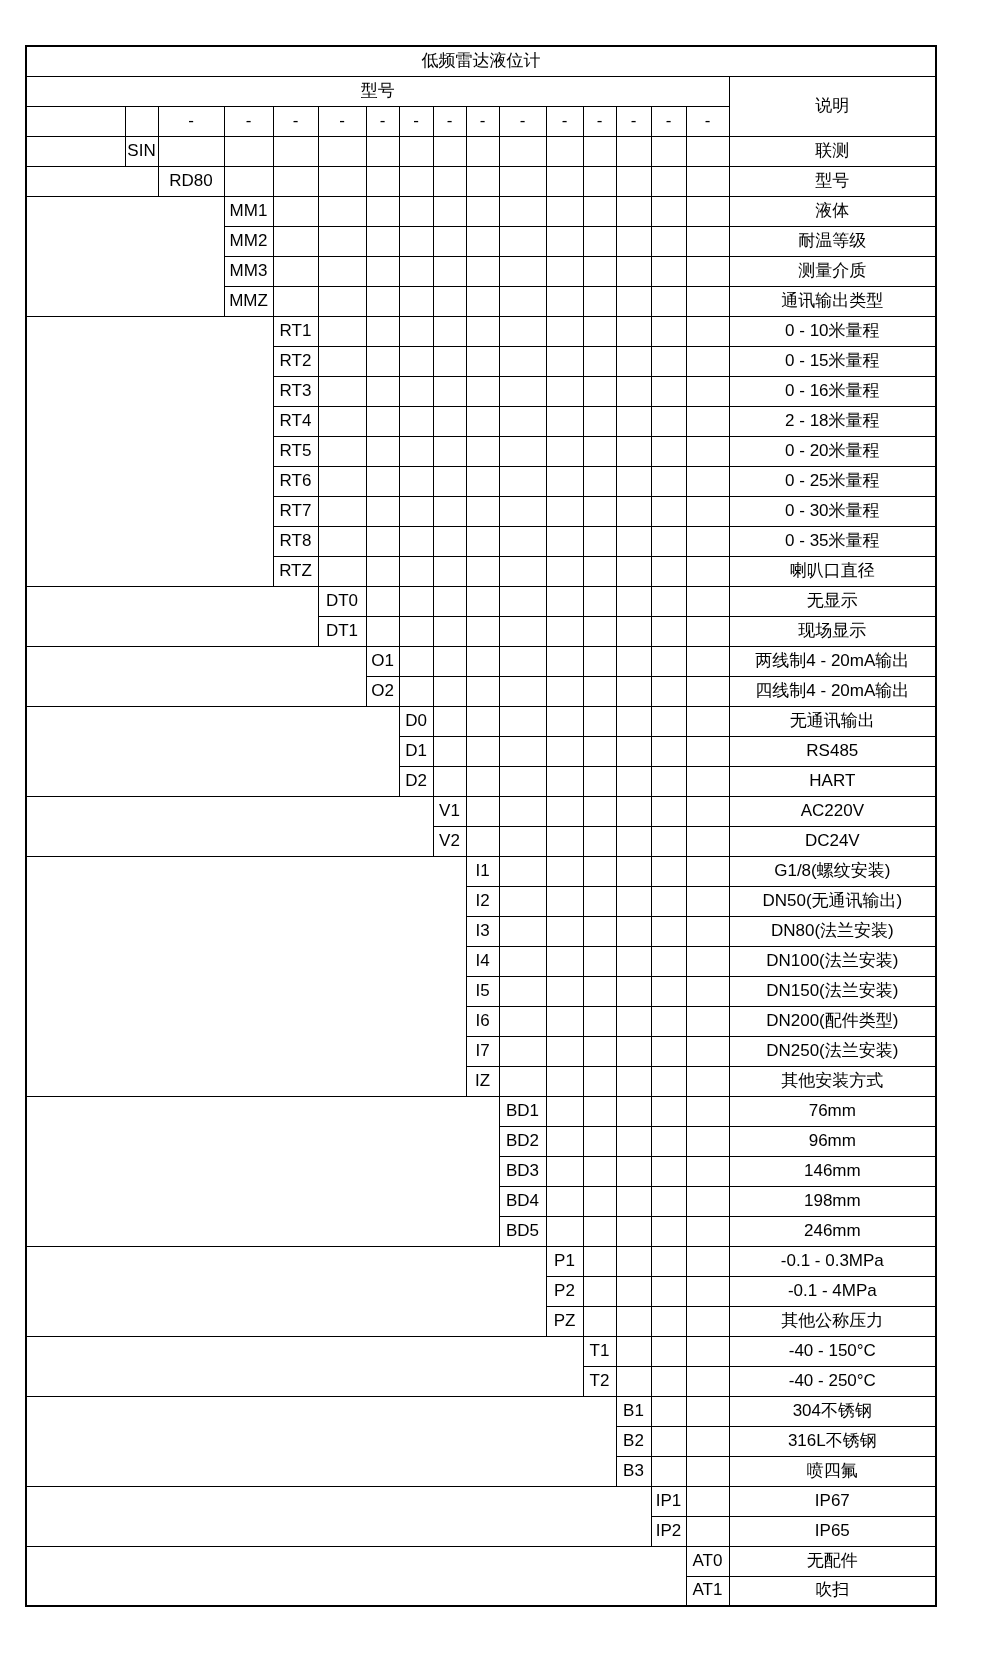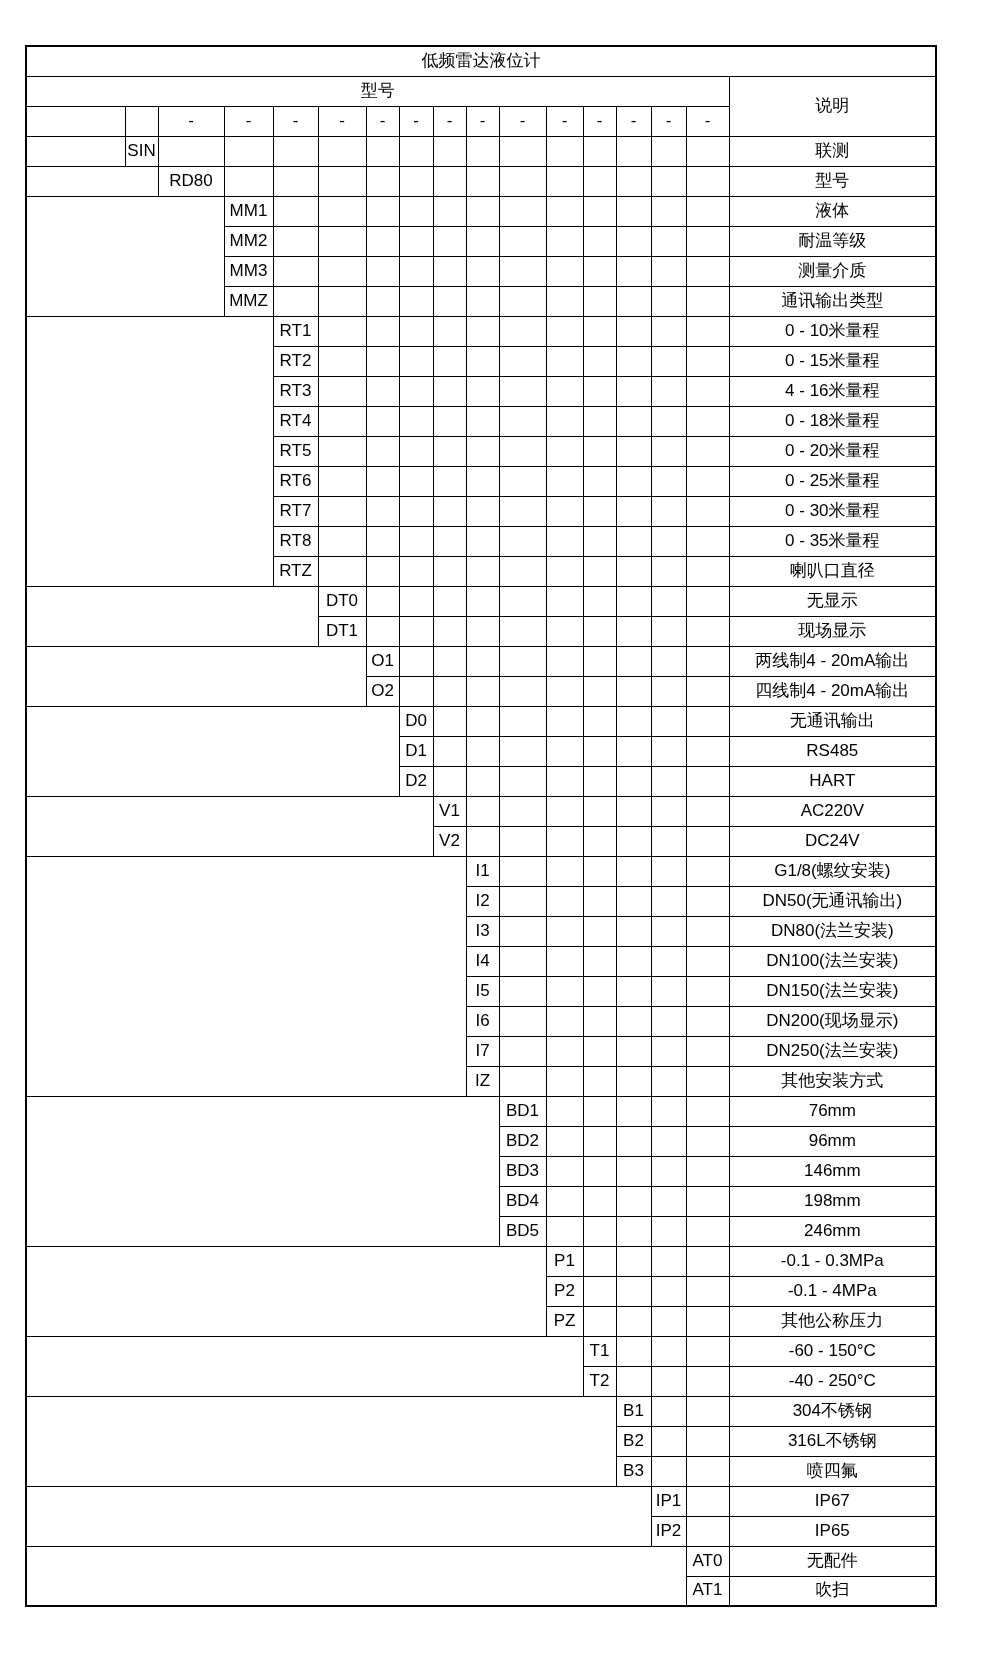--- a/index.html
+++ b/index.html
@@ -229,36 +229,36 @@
           <td></td>
           <td></td>
           <td></td>
           <td></td>
           <td></td>
           <td></td>
           <td></td>
           <td></td>
           <td></td>
           <td></td>
-          <td>4 - 16米量程</td>
+          <td>0 - 16米量程</td>
         </tr>
         <tr>
           <td class="code">RT4</td>
           <td></td>
           <td></td>
           <td></td>
           <td></td>
           <td></td>
           <td></td>
           <td></td>
           <td></td>
           <td></td>
           <td></td>
           <td></td>
-          <td>0 - 18米量程</td>
+          <td>2 - 18米量程</td>
         </tr>
         <tr>
           <td class="code">RT5</td>
           <td></td>
           <td></td>
           <td></td>
           <td></td>
           <td></td>
           <td></td>
           <td></td>
@@ -496,21 +496,21 @@
           <td>DN150(法兰安装)</td>
         </tr>
         <tr>
           <td class="code">I6</td>
           <td></td>
           <td></td>
           <td></td>
           <td></td>
           <td></td>
           <td></td>
-          <td>DN200(现场显示)</td>
+          <td>DN200(配件类型)</td>
         </tr>
         <tr>
           <td class="code">I7</td>
           <td></td>
           <td></td>
           <td></td>
           <td></td>
           <td></td>
           <td></td>
           <td>DN250(法兰安装)</td>
@@ -595,21 +595,21 @@
           <td></td>
           <td></td>
           <td>其他公称压力</td>
         </tr>
         <tr>
           <td class="cat" colspan="12" rowspan="2">耐温等级</td>
           <td class="code">T1</td>
           <td></td>
           <td></td>
           <td></td>
-          <td>-60 - 150°C</td>
+          <td>-40 - 150°C</td>
         </tr>
         <tr>
           <td class="code">T2</td>
           <td></td>
           <td></td>
           <td></td>
           <td>-40 - 250°C</td>
         </tr>
         <tr>
           <td class="cat" colspan="13" rowspan="3">本体材质</td>

